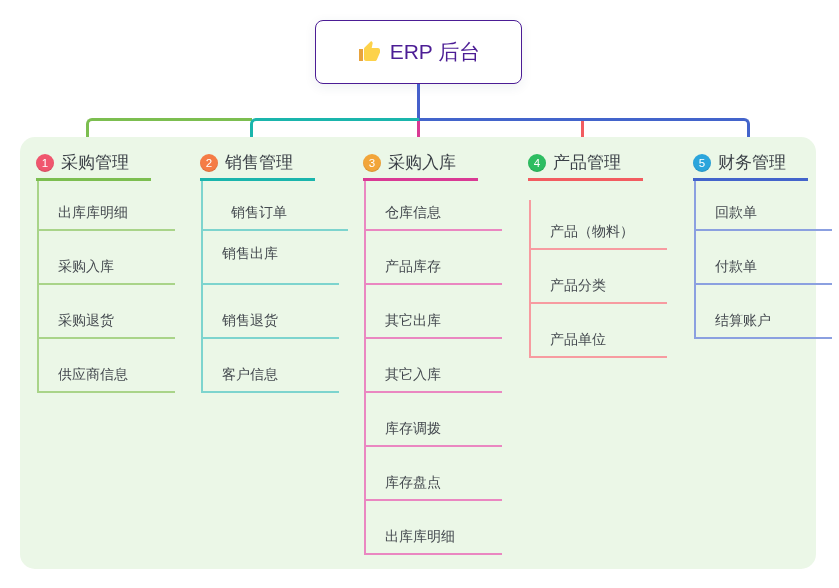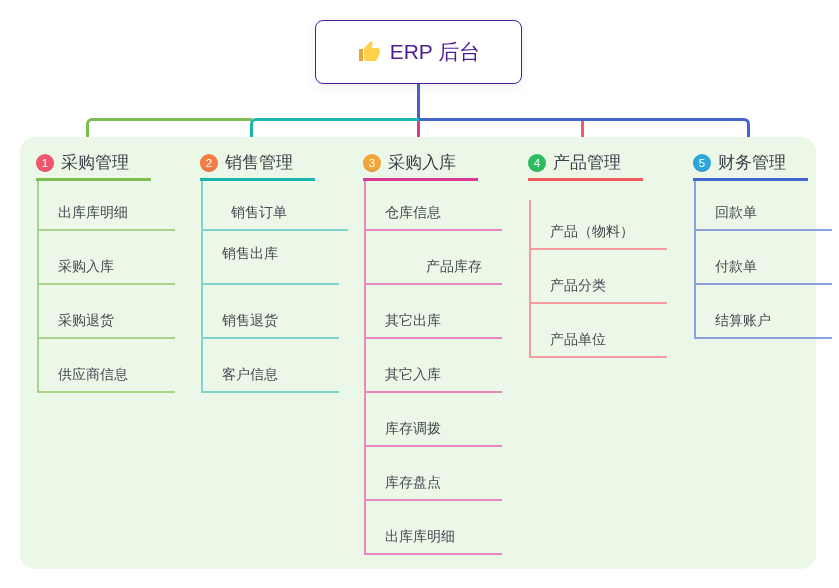--- a/index.html
+++ b/index.html
@@ -148,21 +148,21 @@
 
   <div class="branch" style="left:363px;">
     <div class="branch-title" style="border-bottom-color: rgb(217, 58, 148);">
       <span class="badge" style="background-color: rgb(242, 165, 58);">3</span>
       <span>采购入库</span>
     </div>
     <div class="children" style="border-left-color: rgb(234, 135, 193);">
       <div class="child" style="border-bottom-color: rgb(234, 135, 193);">
           <span>仓库信息</span>
         </div>
-      <div class="child" style="border-bottom-color: rgb(234, 135, 193); justify-content: flex-end;">
+      <div class="child" style="border-bottom-color: rgb(234, 135, 193);">
           <span>产品库存</span>
         </div>
       <div class="child" style="border-bottom-color: rgb(234, 135, 193);">
           <span>其它出库</span>
         </div>
       <div class="child" style="border-bottom-color: rgb(234, 135, 193);">
           <span>其它入库</span>
         </div>
       <div class="child" style="border-bottom-color: rgb(234, 135, 193);">
           <span>库存调拨</span>

